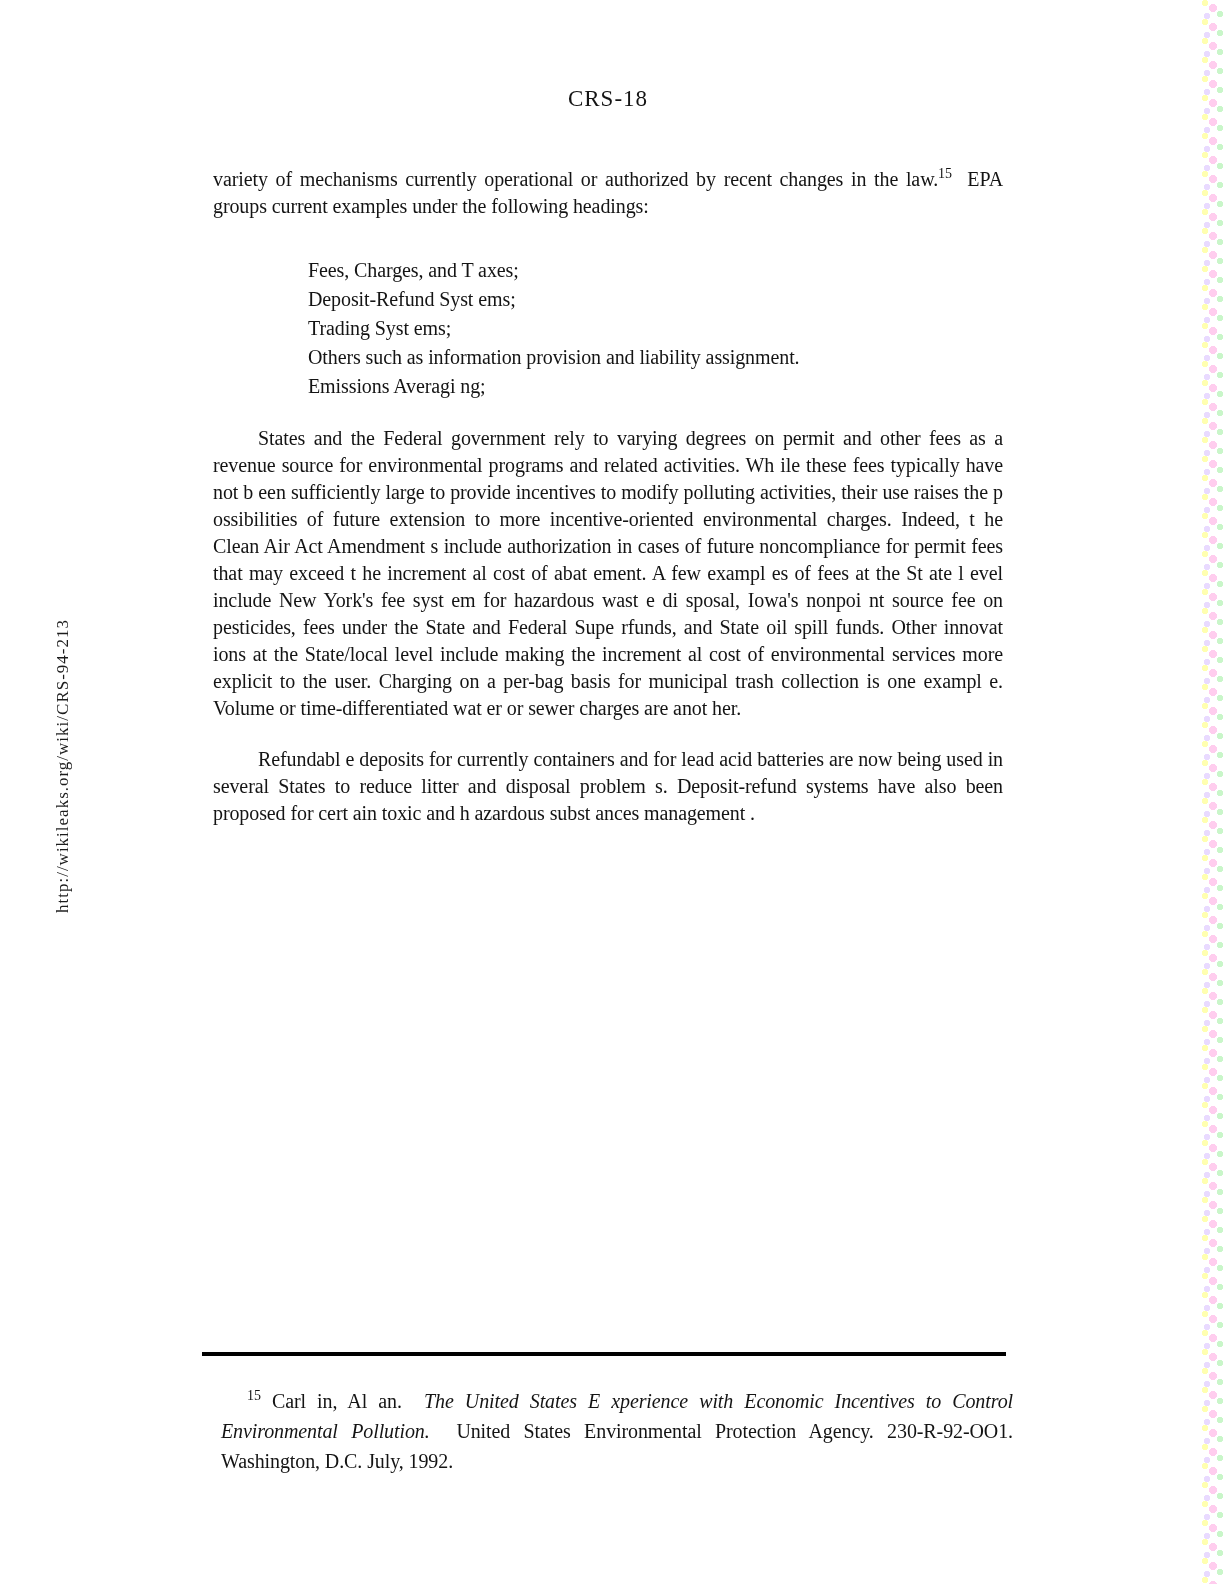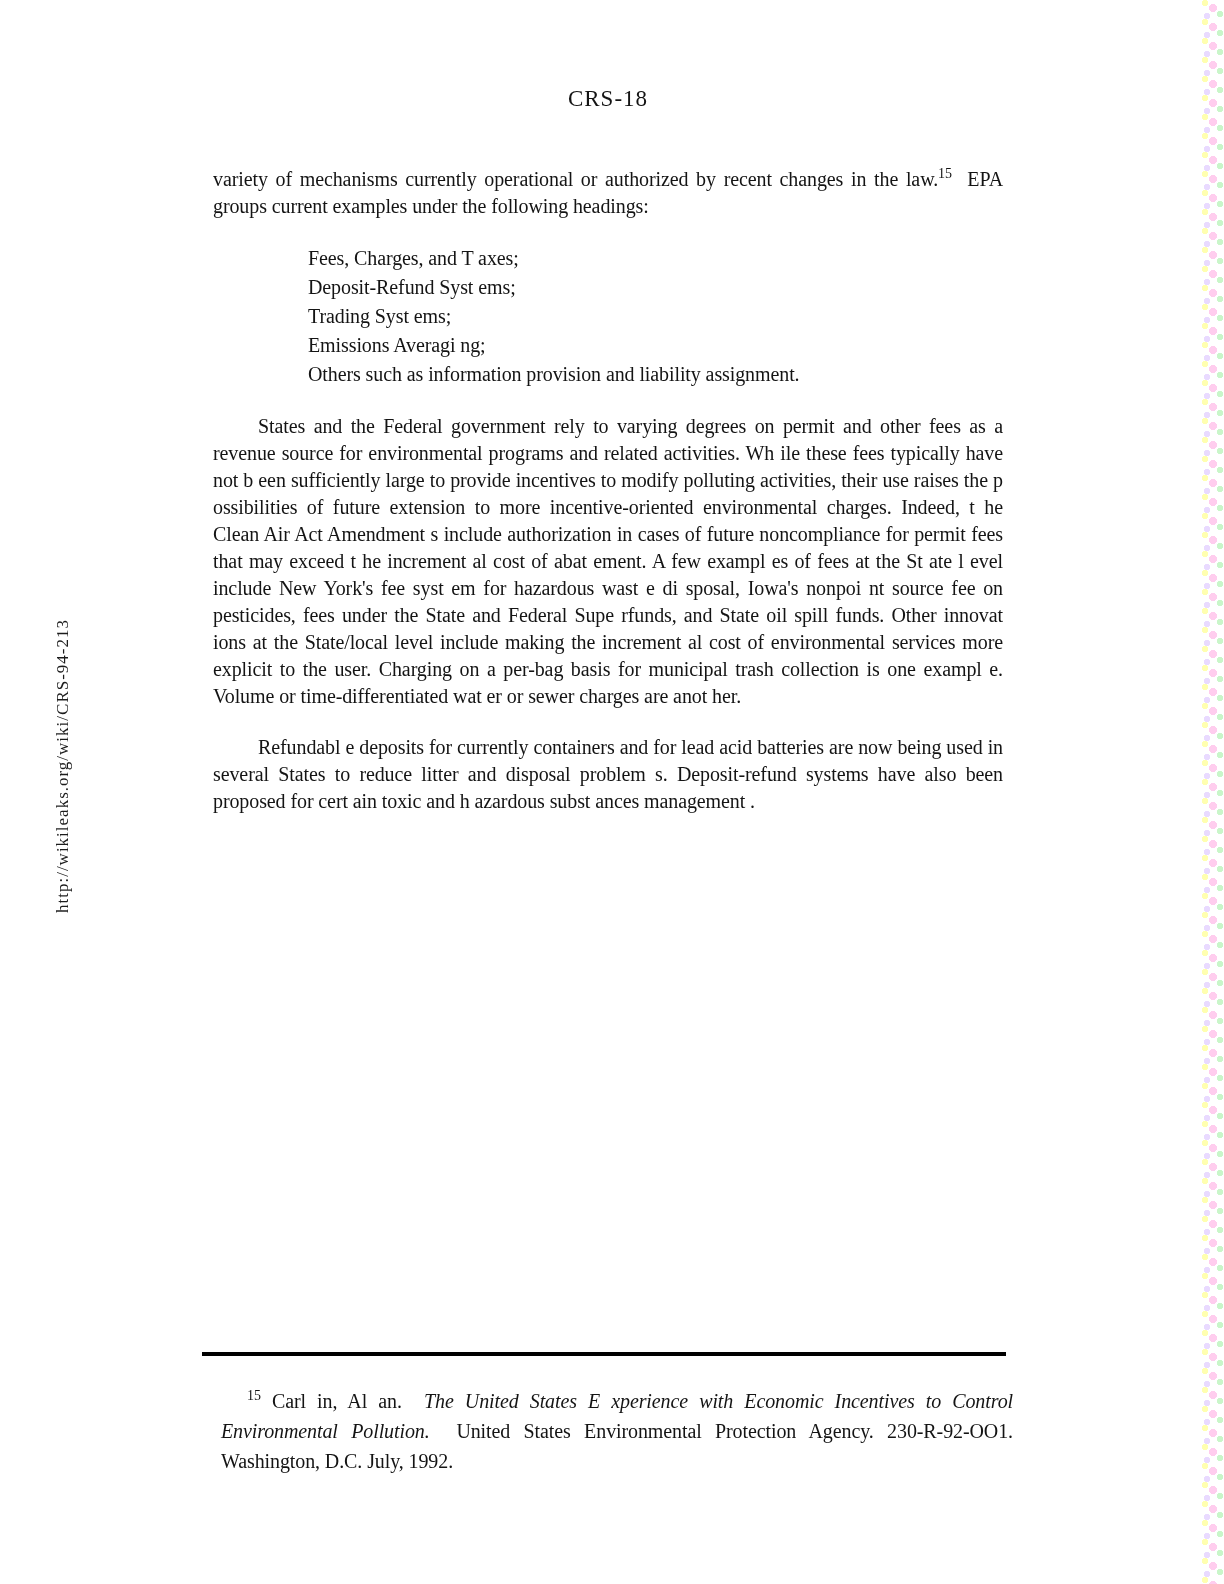--- a/index.html
+++ b/index.html
@@ -68,21 +68,21 @@
   }
   .para.no-indent {
     text-indent: 0;
   }
   .fn-ref {
     font-size: 14px;
     line-height: 0;
     vertical-align: super;
   }
   .headings-list {
-    margin: 24px 0 24px 95px;
+    margin: 36px 0 24px 95px;
     line-height: 29px;
     text-align: left;
   }
   .footnote-rule {
     position: absolute;
     left: 202px;
     top: 1352px;
     width: 804px;
     height: 4px;
     background: #000000;
@@ -112,22 +112,22 @@
   <div class="page-header">CRS-18</div>
 
   <div class="content">
 
     <p class="para no-indent"><span>variety of mechanisms currently operational or authorized by recent changes in the law.</span><sup class="fn-ref">15</sup>&nbsp; <span>EPA groups current examples under the following headings:</span></p>
 
     <div class="headings-list">
       <div class="list-item">Fees, Charges, and T axes;</div>
       <div class="list-item">Deposit-Refund Syst ems;</div>
       <div class="list-item">Trading Syst ems;</div>
+      <div class="list-item">Others such as information provision and liability assignment.</div>
       <div class="list-item">Emissions Averagi ng;</div>
-      <div class="list-item">Others such as information provision and liability assignment.</div>
     </div>
 
     <p class="para">States and the Federal government rely to varying degrees on permit and other fees as a revenue source for environmental programs and related activities.  Wh ile these fees typically have not b een sufficiently large to provide incentives to modify polluting activities, their use raises the p ossibilities of future extension to more incentive-oriented environmental charges. Indeed, t he Clean Air Act Amendment s include authorization in cases of future noncompliance for permit fees that may exceed t he increment al cost of abat ement.  A few exampl es of fees at the St ate l evel include New York's fee syst em for hazardous wast e di sposal, Iowa's nonpoi nt source fee on pesticides, fees under the State and Federal Supe rfunds, and State oil spill funds. Other innovat ions at the State/local level include making the increment al cost of environmental services more explicit to the user.  Charging on a per-bag basis for municipal trash collection is one exampl e.  Volume or time-differentiated wat er or sewer charges are anot her.</p>
 
     <p class="para">Refundabl e deposits for currently containers and for lead acid batteries are now being used in several States to reduce litter and disposal problem s.  Deposit-refund systems have also been proposed for cert ain toxic and h azardous subst ances management .</p>
 
 
   </div>
 
   <div class="footnote-rule"></div>

